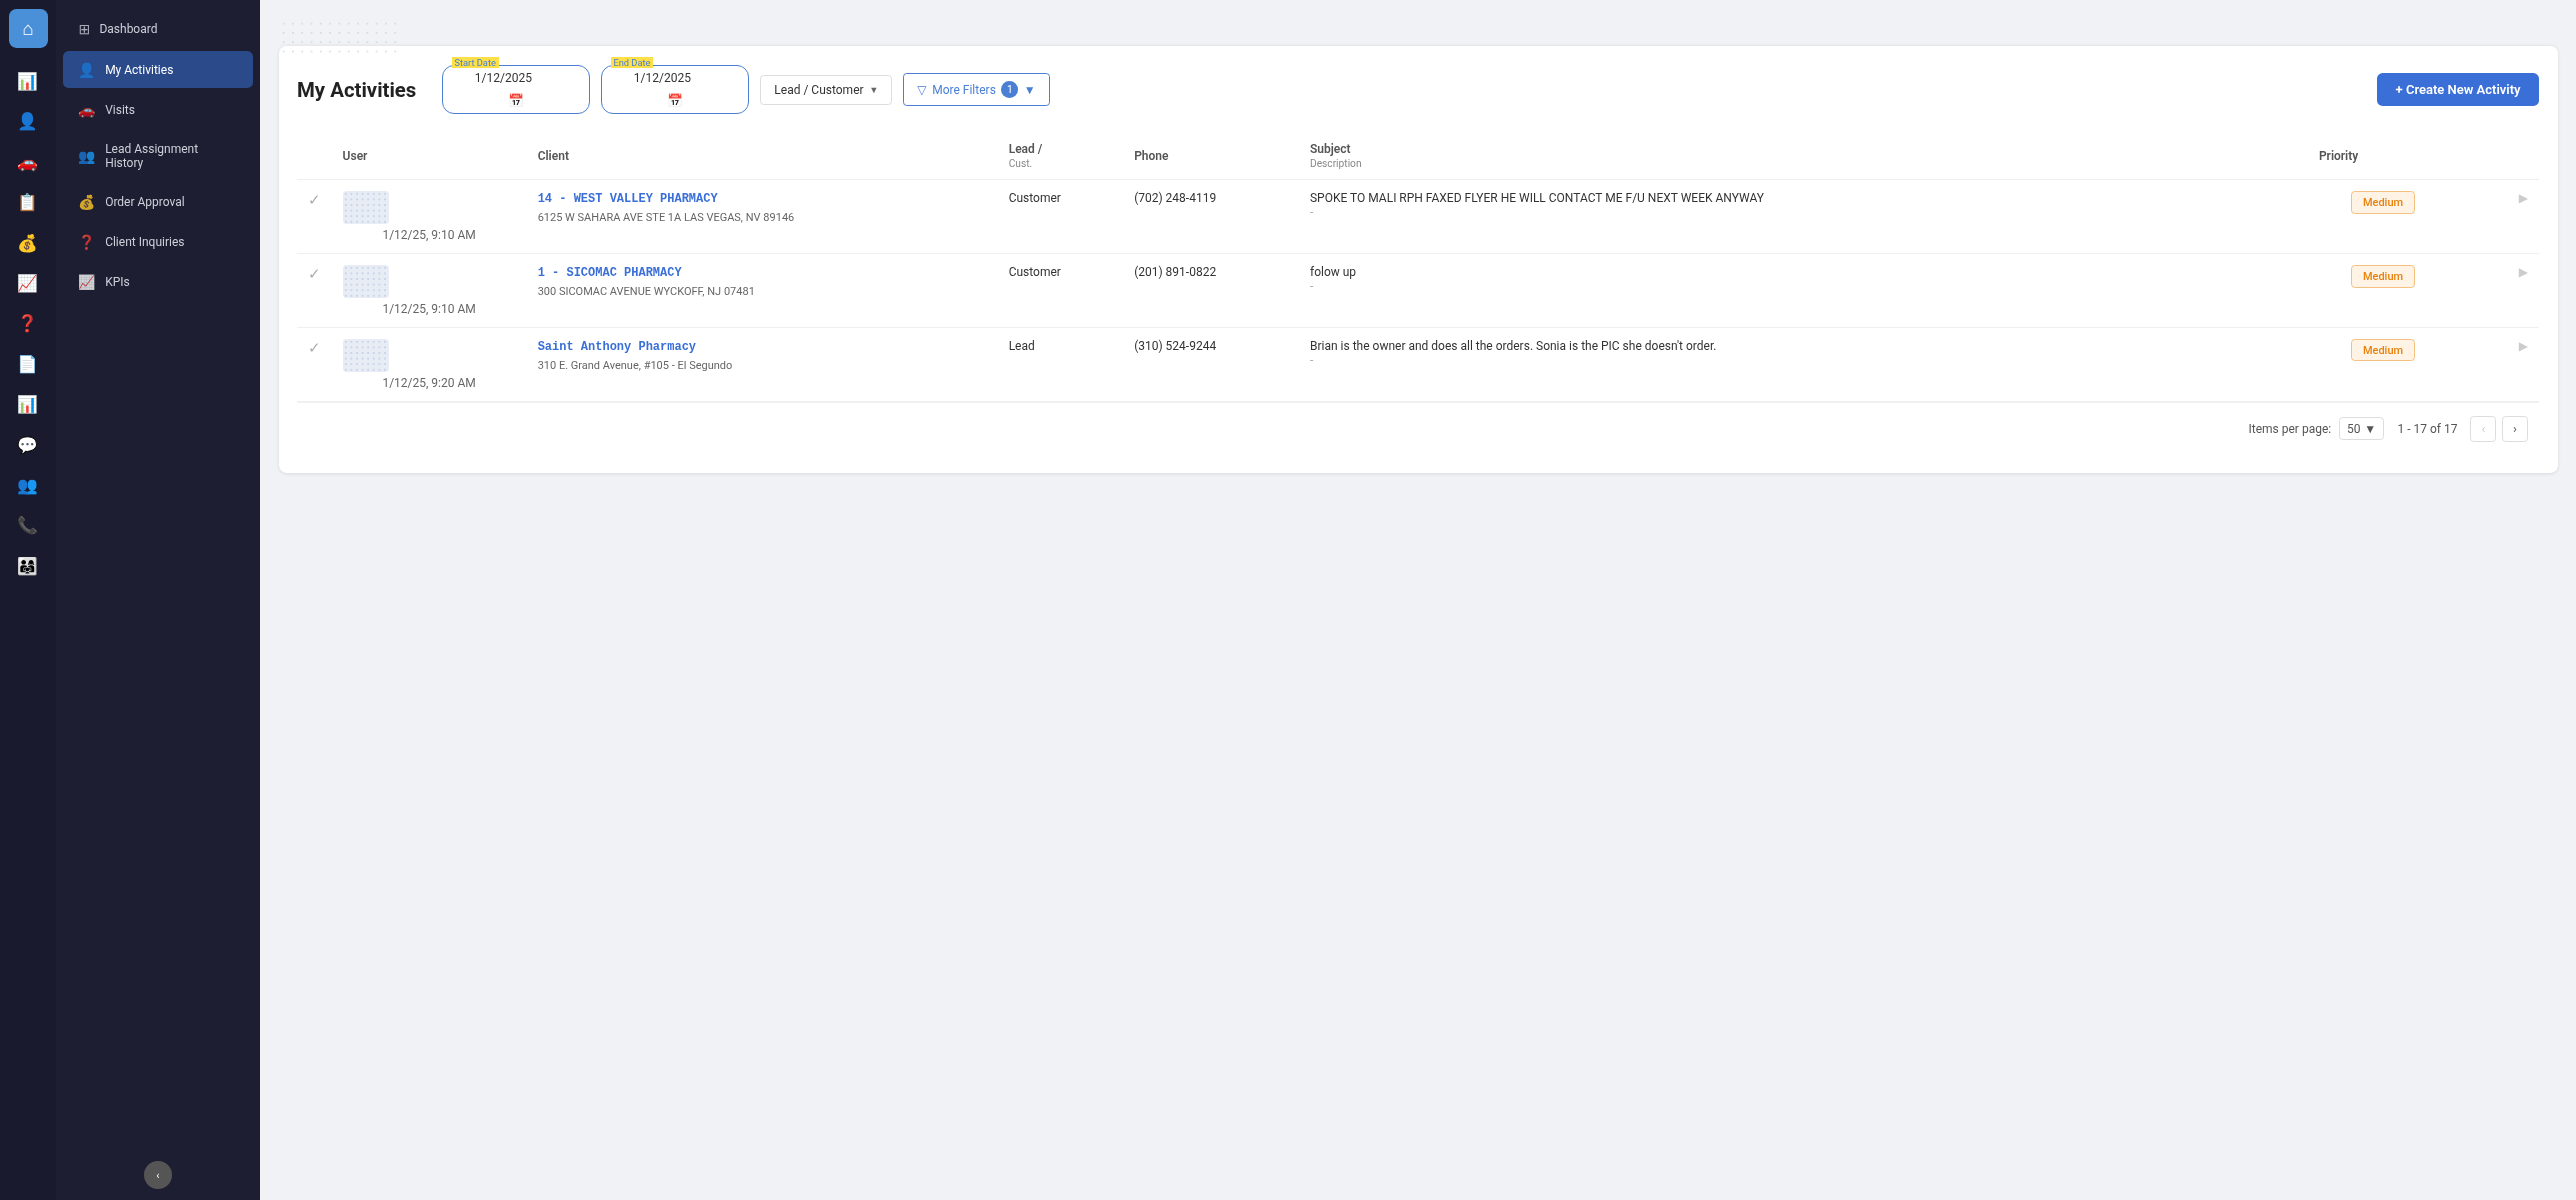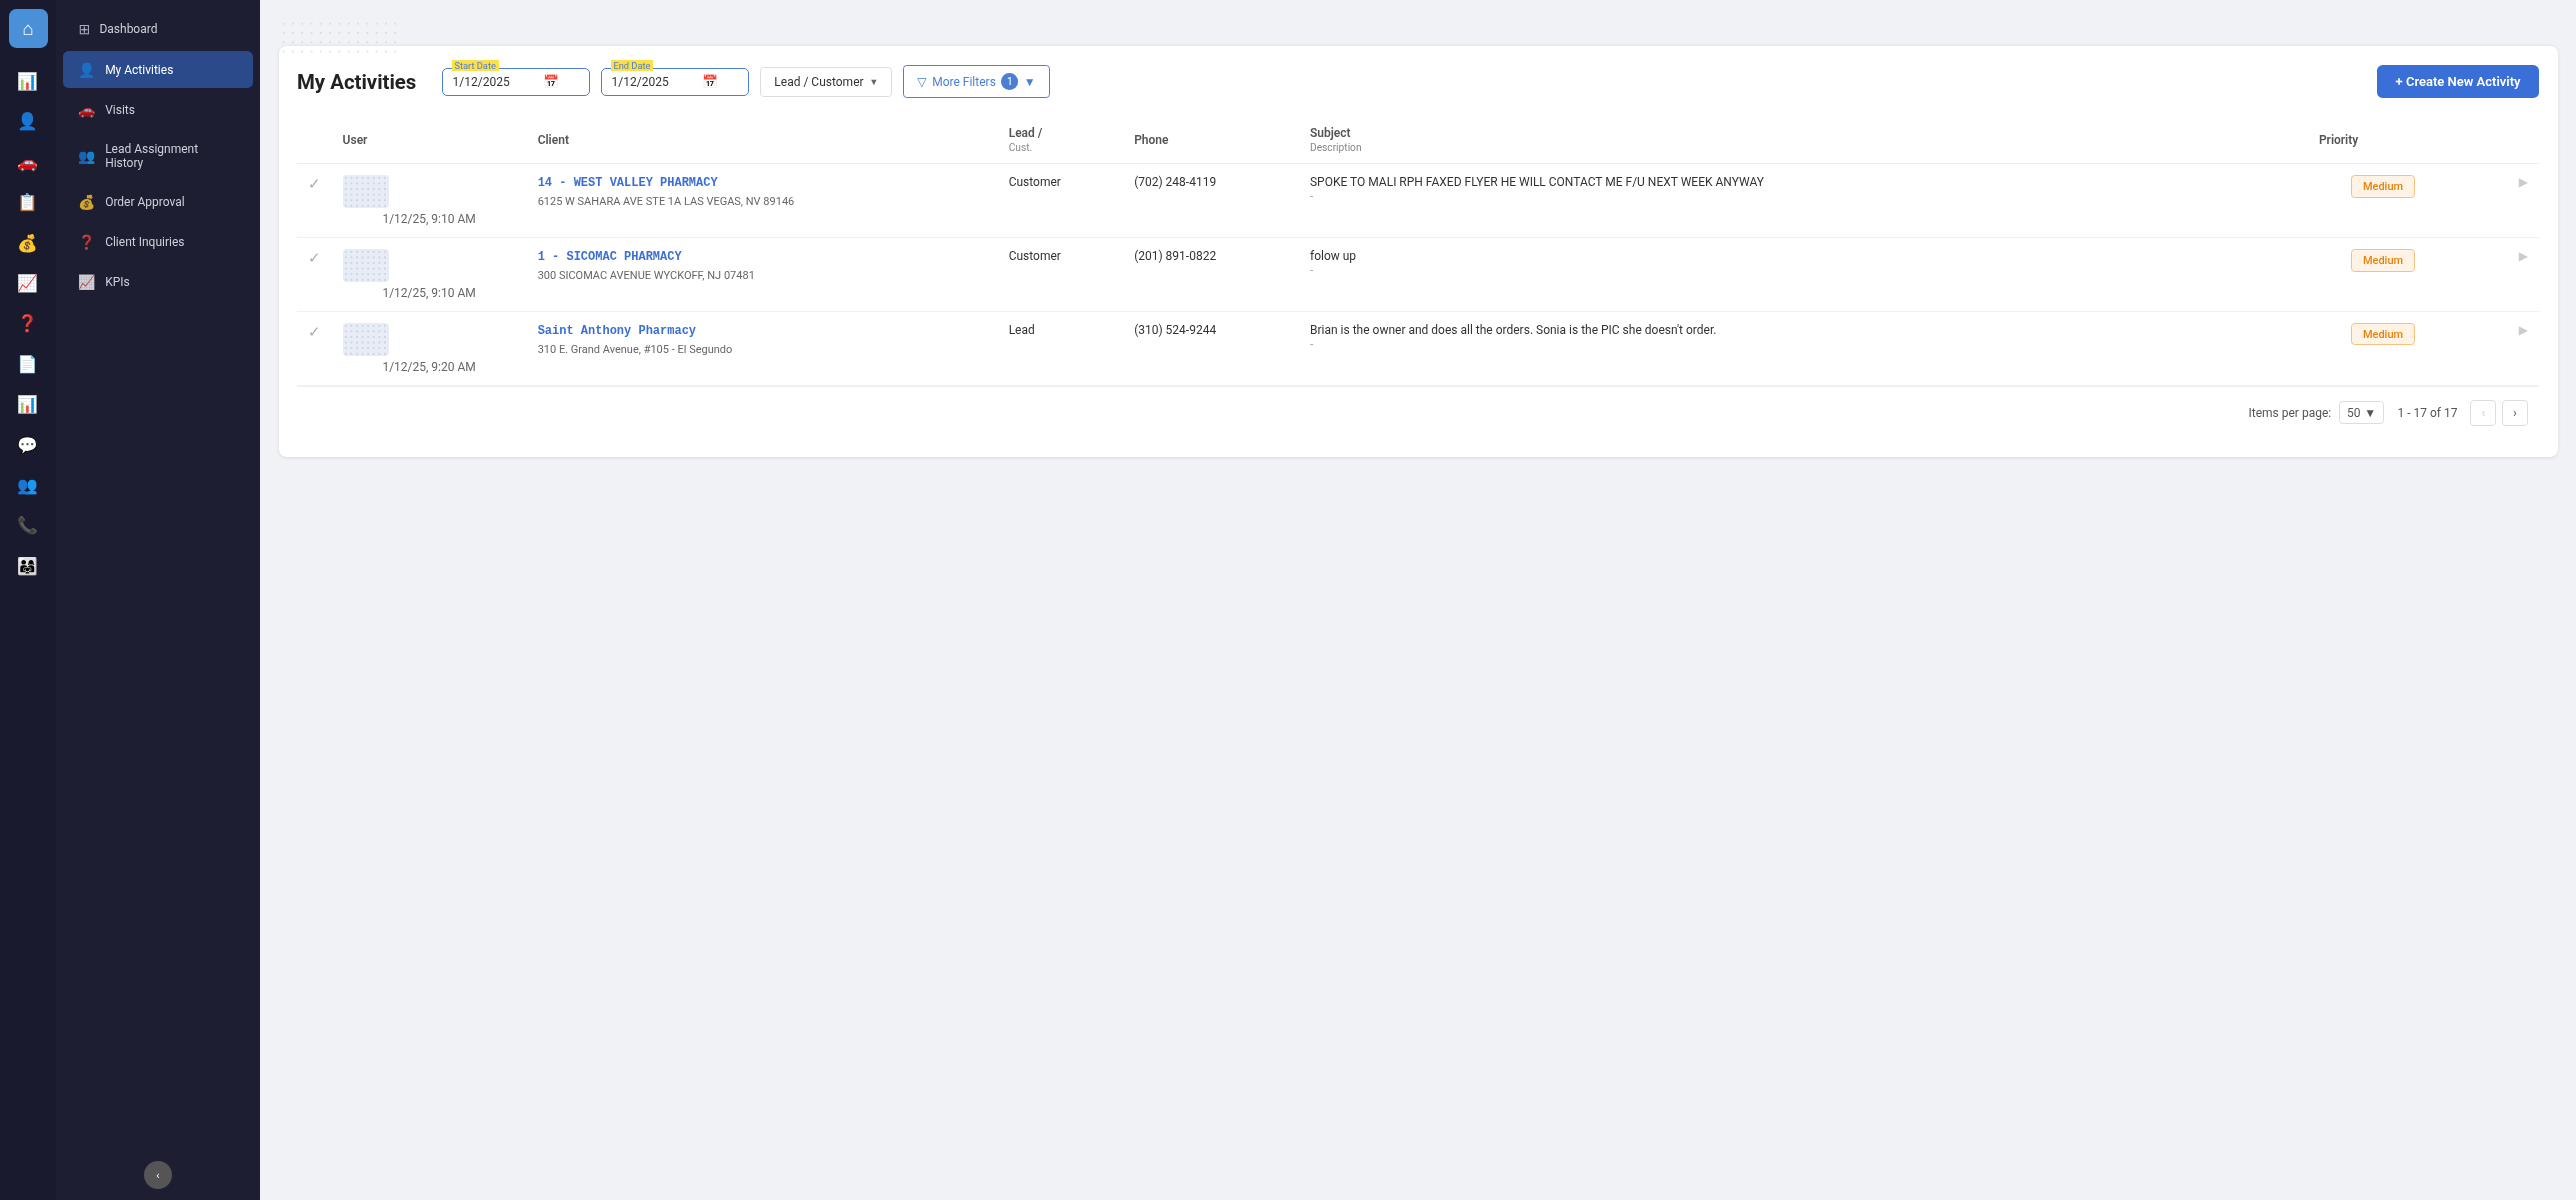--- a/index.html
+++ b/index.html
@@ -82,22 +82,22 @@
     }
     .date-field {
       position: relative; display: flex; flex-direction: column;
     }
     .date-field label {
       font-size: 9.3px; color: #4a7fd4; position: absolute; top: -7.4px; left: 9.3px;
       background: #fde047; padding: 0 2.8px;
     }
     .date-input-wrap {
       display: flex; align-items: center;
-      border: 1.9px solid #4a7fd4; border-radius: 5px;
-      padding: 5.6px 9.3px; gap: 7.4px; min-width: 148px;
+      border: 1.9px solid #4a7fd4; border-radius: 12px;
+      padding: 5.6px 9.3px; gap: 7.4px; min-width: 148px; flex-direction: column;
     }
     .date-input-wrap input {
       border: none; outline: none; font-size: 12px; color: #333; width: 83px;
     }
     .date-input-wrap .cal-icon { color: #4a7fd4; font-size: 13px; cursor: pointer; }
 
     .filter-dropdown {
       display: flex; align-items: center; gap: 5.6px;
       border: 0.9px solid #ddd; border-radius: 3.7px;
       padding: 7px 13px; cursor: pointer; background: white;

